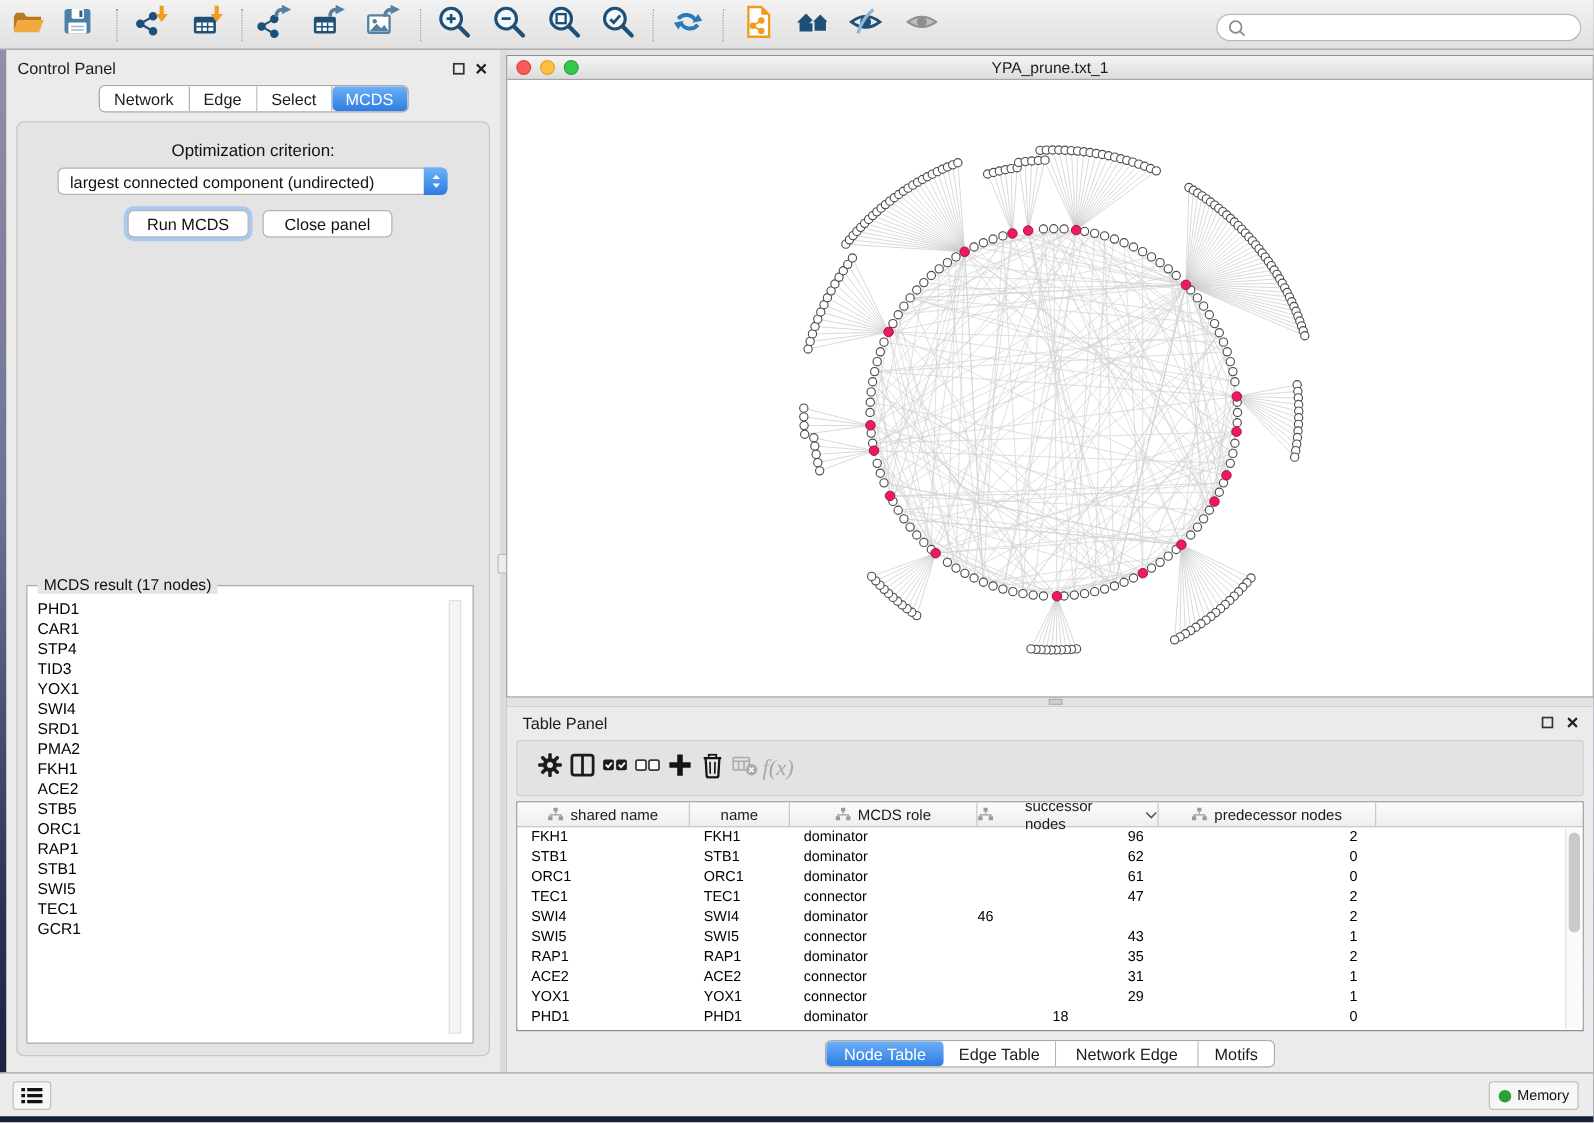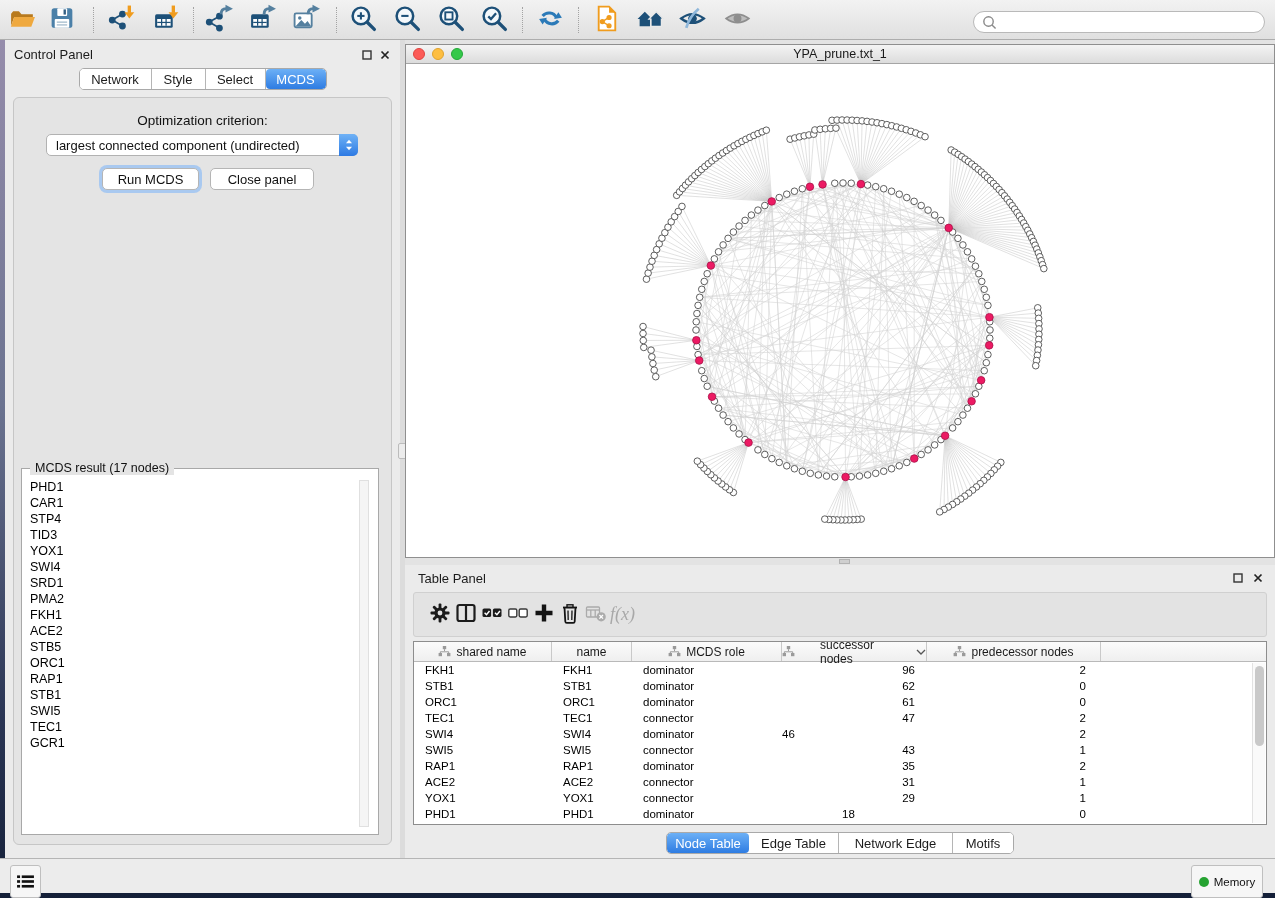--- a/index.html
+++ b/index.html
@@ -80,21 +80,21 @@
   .tbl-row { display:flex; height:16px; background:#fff; }
   .td { font-size:11.5px; color:#000; line-height:16px; white-space:nowrap; overflow:hidden; }
   #tbl-scroll { position:absolute; right:1px; top:21px; bottom:1px; width:13px; background:#fafafa;
     border-left:1px solid #e2e2e2; }
   #tbl-thumb { position:absolute; left:2px; top:3px; width:9px; height:80px; background:#c9c9c9;
     border-radius:5px; }
   #tp-tabwrap { position:absolute; left:0; right:0; top:267px; display:flex; justify-content:center; }
   
   #status-bar { position:absolute; left:0; top:858px; width:1275px; height:35px; background:#ececec;
     border-top:1px solid #b5b5b5; }
-  .sb-btn { position:absolute; top:6px; height:33px; background:#f6f6f6; border:1px solid #bfbfbf;
+  .sb-btn { position:absolute; top:6px; height:23px; background:#f6f6f6; border:1px solid #bfbfbf;
     border-radius:3px; display:flex; align-items:center; justify-content:center; }
   #sb-list-btn { left:10px; width:31px; }
   #memory-btn { right:12px; width:72px; gap:5px; font-size:11.5px; color:#111; }
   #memory-dot { width:10px; height:10px; border-radius:50%; background:#26a332; }
 </style>
 </head>
 <body>
 
 <div id="screen">
 
@@ -277,21 +277,21 @@
       </span>
       <span class="win-ctl" style="right:8px">
         <svg width="10" height="10" viewBox="0 0 10 10">
             <path d="M1.5 1.5 L8.5 8.5 M8.5 1.5 L1.5 8.5" stroke="#222" stroke-width="1.7"></path>
           </svg>
       </span>
     </div>
     <div id="cp-tabwrap">
         <div id="cp-tabs" class="seg-group">
           <div class="seg" style="width: 72px;">Network</div>
-          <div class="seg" style="width: 54px;">Style</div>
+          <div class="seg" style="width: 54px;">Edge</div>
           <div class="seg" style="width: 60px;">Select</div>
           <div class="seg active" style="width: 60px;">MCDS</div>
         </div>
       </div>
     <div id="cp-pane">
       <div id="opt-label">Optimization criterion:</div>
       <div id="criterion-combo">
         <span id="criterion-value">largest connected component (undirected)</span>
         <span id="combo-stepper">
           <svg width="10" height="16" viewBox="0 0 10 16">
@@ -1257,21 +1257,21 @@
             <div class="td" style="width: 145px; text-align: center; padding-right: 12px;">18</div>
             <div class="td" style="width: 174px; text-align: right; padding-right: 15px;">0</div>
           </div>
         </div>
       <div id="tbl-scroll">
         <div id="tbl-thumb"></div>
       </div>
     </div>
     <div id="tp-tabwrap">
         <div id="tp-tabs" class="seg-group">
-          <div class="seg active" style="width: 82px;">Node Table</div>
+          <div class="seg active" style="width: 94px;">Node Table</div>
           <div class="seg" style="width: 90px;">Edge Table</div>
           <div class="seg" style="width: 114px;">Network Edge</div>
           <div class="seg" style="width: 60px;">Motifs</div>
         </div>
       </div>
   </div>
 
   <div id="status-bar">
     <div id="sb-list-btn" class="sb-btn">
       <svg width="19" height="15" viewBox="0 0 20 16">

